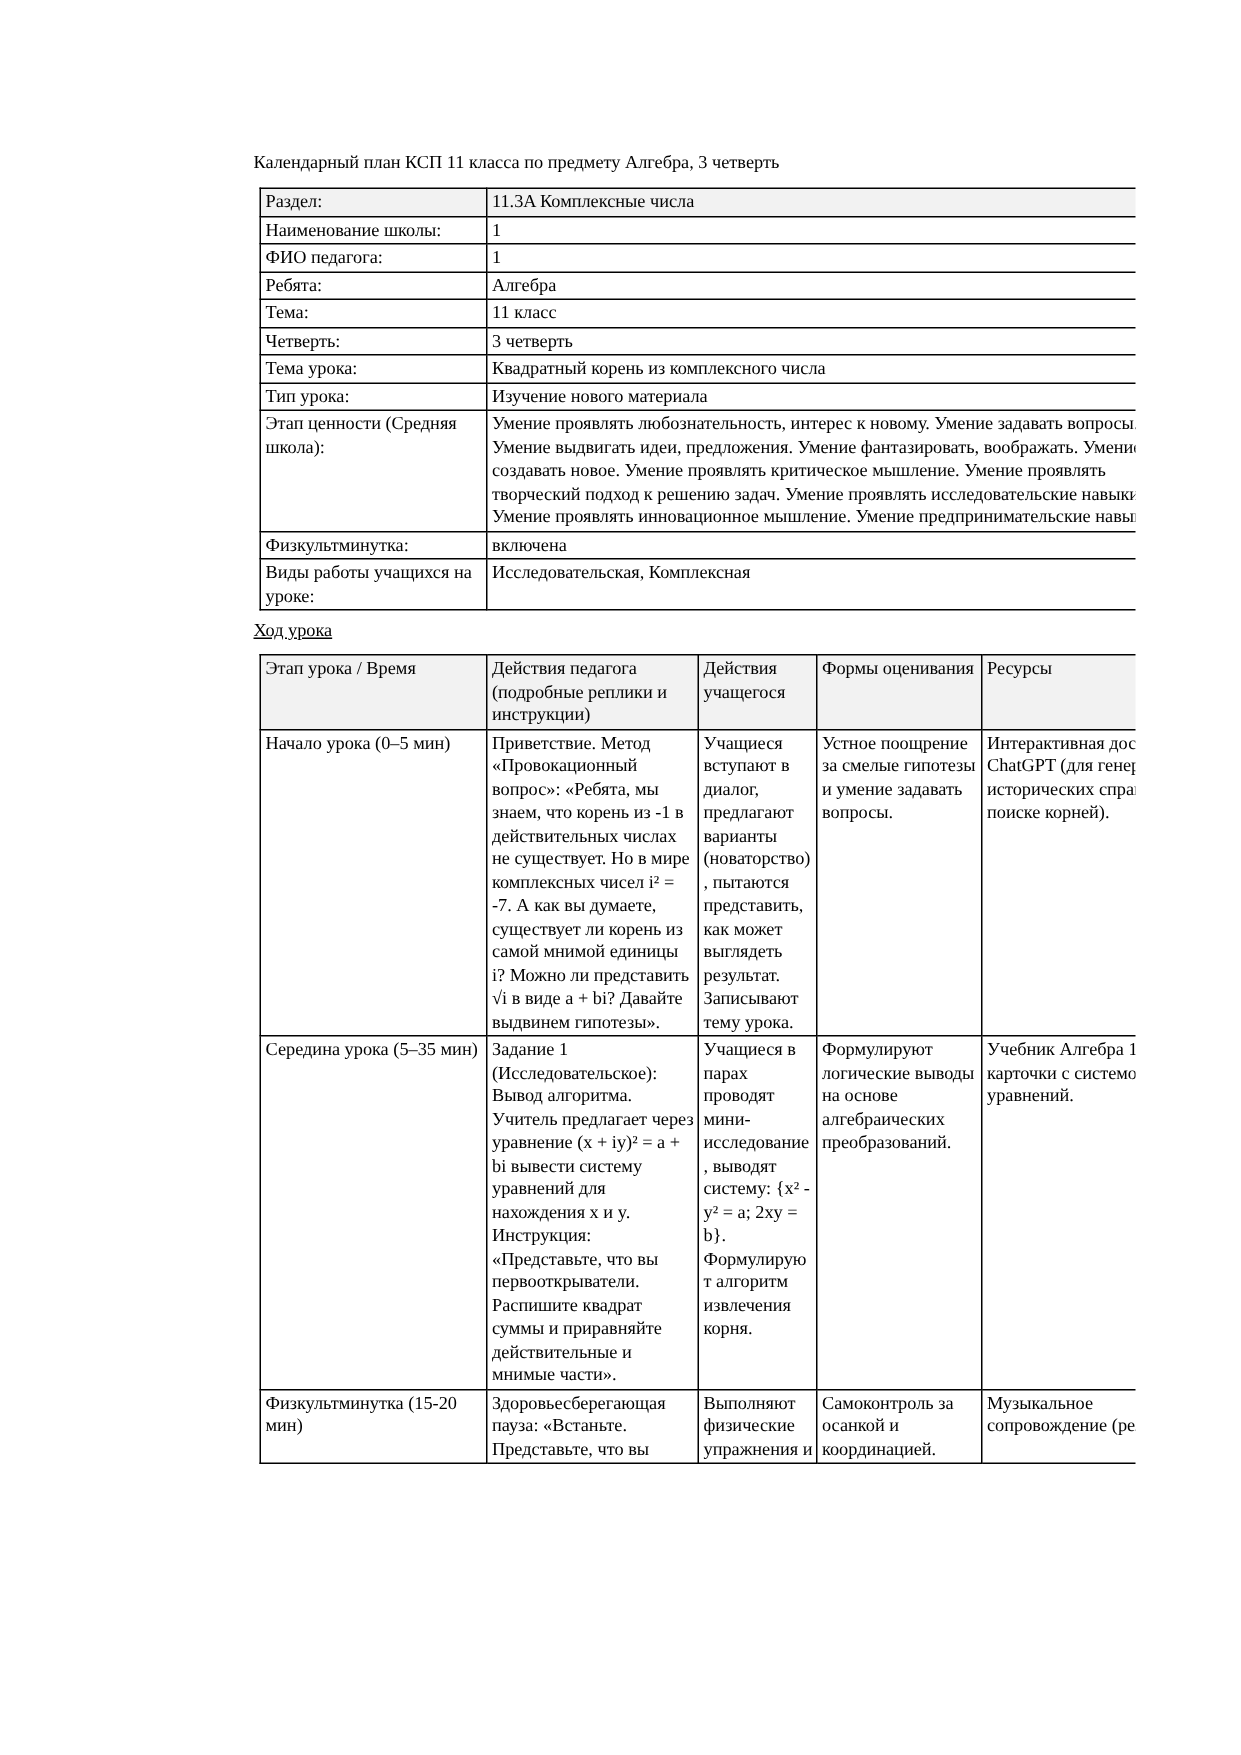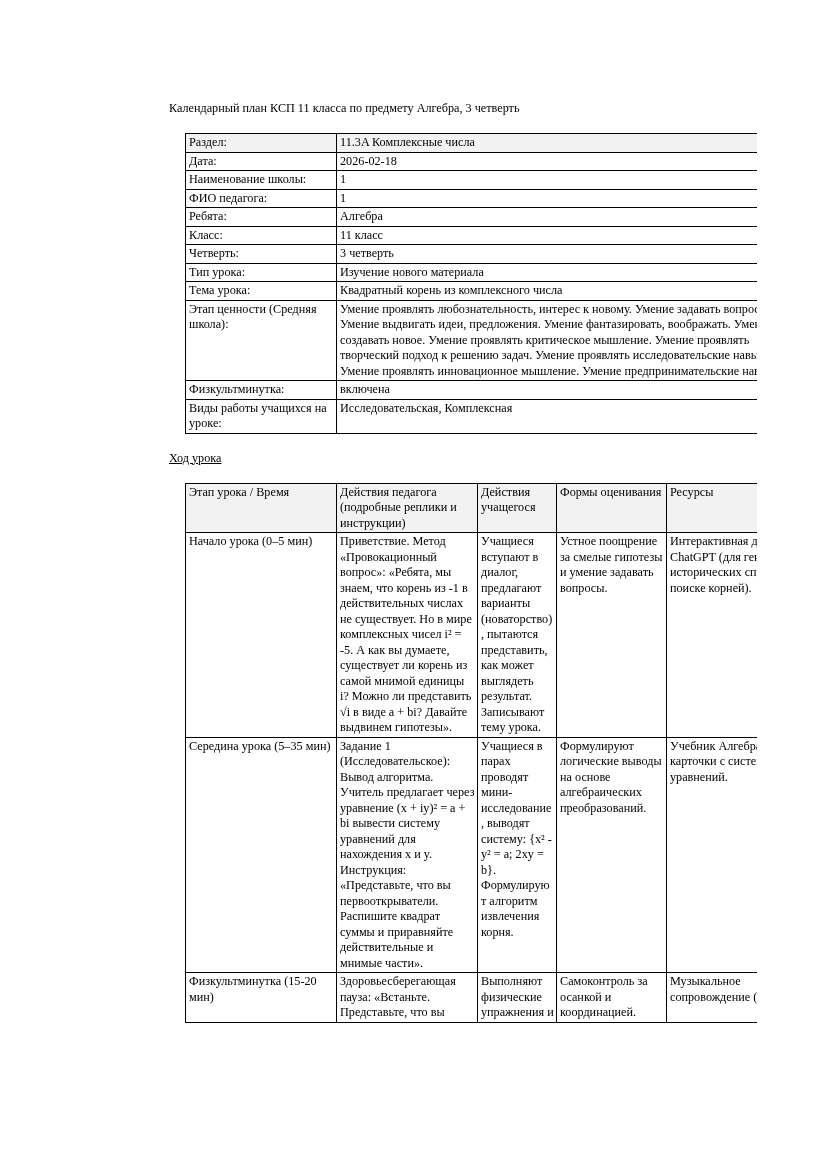--- a/index.html
+++ b/index.html
@@ -31,21 +31,21 @@
   .doc-title {
     font-size: 12.2px;
     line-height: 17px;
     margin: 0 0 8px 0;
     white-space: nowrap;
   }
   table {
     border-collapse: collapse;
     width: 629px;
     table-layout: fixed;
-    margin: 16px;
+    margin: 4px;
   }
   table td, table th {
     border: 1px solid #000000;
     vertical-align: top;
     padding: 1px 3px 1px 3px;
     font-size: 12.2px;
     line-height: 15.5px;
     font-weight: normal;
     text-align: left;
     word-wrap: break-word;
@@ -88,50 +88,46 @@
       <colgroup>
           <col class="c1">
           <col class="c2">
         </colgroup>
       <tbody>
         <tr class="shaded">
           <td>Раздел:</td>
           <td>11.3A Комплексные числа</td>
         </tr>
         <tr>
-          <td>Дата:</td>
-          <td>2026-02-18</td>
-        </tr>
-        <tr>
           <td>Наименование школы:</td>
           <td>1</td>
         </tr>
         <tr>
           <td>ФИО педагога:</td>
           <td>1</td>
         </tr>
         <tr>
           <td>Ребята:</td>
           <td>Алгебра</td>
         </tr>
         <tr>
-          <td>Класс:</td>
+          <td>Тема:</td>
           <td>11 класс</td>
         </tr>
         <tr>
           <td>Четверть:</td>
           <td>3 четверть</td>
         </tr>
         <tr>
+          <td>Тема урока:</td>
+          <td>Квадратный корень из комплексного числа</td>
+        </tr>
+        <tr>
           <td>Тип урока:</td>
           <td>Изучение нового материала</td>
-        </tr>
-        <tr>
-          <td>Тема урока:</td>
-          <td>Квадратный корень из комплексного числа</td>
         </tr>
         <tr>
           <td>Этап ценности (Средняя школа):</td>
           <td>Умение проявлять любознательность, интерес к новому. Умение задавать вопросы. Умение выдвигать идеи, предложения. Умение фантазировать, воображать. Умение создавать новое. Умение проявлять критическое мышление. Умение проявлять творческий подход к решению задач. Умение проявлять исследовательские навыки. Умение проявлять инновационное мышление. Умение предпринимательские навыки.</td>
         </tr>
         <tr>
           <td>Физкультминутка:</td>
           <td>включена</td>
         </tr>
         <tr>
@@ -156,21 +152,21 @@
           <th>Этап урока / Время</th>
           <th>Действия педагога (подробные реплики и инструкции)</th>
           <th>Действия учащегося</th>
           <th>Формы оценивания</th>
           <th>Ресурсы</th>
         </tr>
       </thead>
       <tbody>
         <tr>
           <td>Начало урока (0–5 мин)</td>
-          <td>Приветствие. Метод «Провокационный вопрос»: «Ребята, мы знаем, что корень из -1 в действительных числах не существует. Но в мире комплексных чисел i² = -5. А как вы думаете, существует ли корень из самой мнимой единицы i? Можно ли представить √i в виде a + bi? Давайте выдвинем гипотезы».</td>
+          <td>Приветствие. Метод «Провокационный вопрос»: «Ребята, мы знаем, что корень из -1 в действительных числах не существует. Но в мире комплексных чисел i² = -7. А как вы думаете, существует ли корень из самой мнимой единицы i? Можно ли представить √i в виде a + bi? Давайте выдвинем гипотезы».</td>
           <td>Учащиеся вступают в диалог, предлагают варианты (новаторство), пытаются представить, как может выглядеть результат. Записывают тему урока.</td>
           <td>Устное поощрение за смелые гипотезы и умение задавать вопросы.</td>
           <td>Интерактивная доска, ChatGPT (для генерации исторических справок о поиске корней).</td>
         </tr>
         <tr>
           <td>Середина урока (5–35 мин)</td>
           <td>Задание 1 (Исследовательское): Вывод алгоритма. Учитель предлагает через уравнение (x + iy)² = a + bi вывести систему уравнений для нахождения x и y. Инструкция: «Представьте, что вы первооткрыватели. Распишите квадрат суммы и приравняйте действительные и мнимые части».</td>
           <td>Учащиеся в парах проводят мини-исследование, выводят систему: {x² - y² = a; 2xy = b}. Формулируют алгоритм извлечения корня.</td>
           <td>Формулируют логические выводы на основе алгебраических преобразований.</td>
           <td>Учебник Алгебра 11 кл, карточки с системой уравнений.</td>

